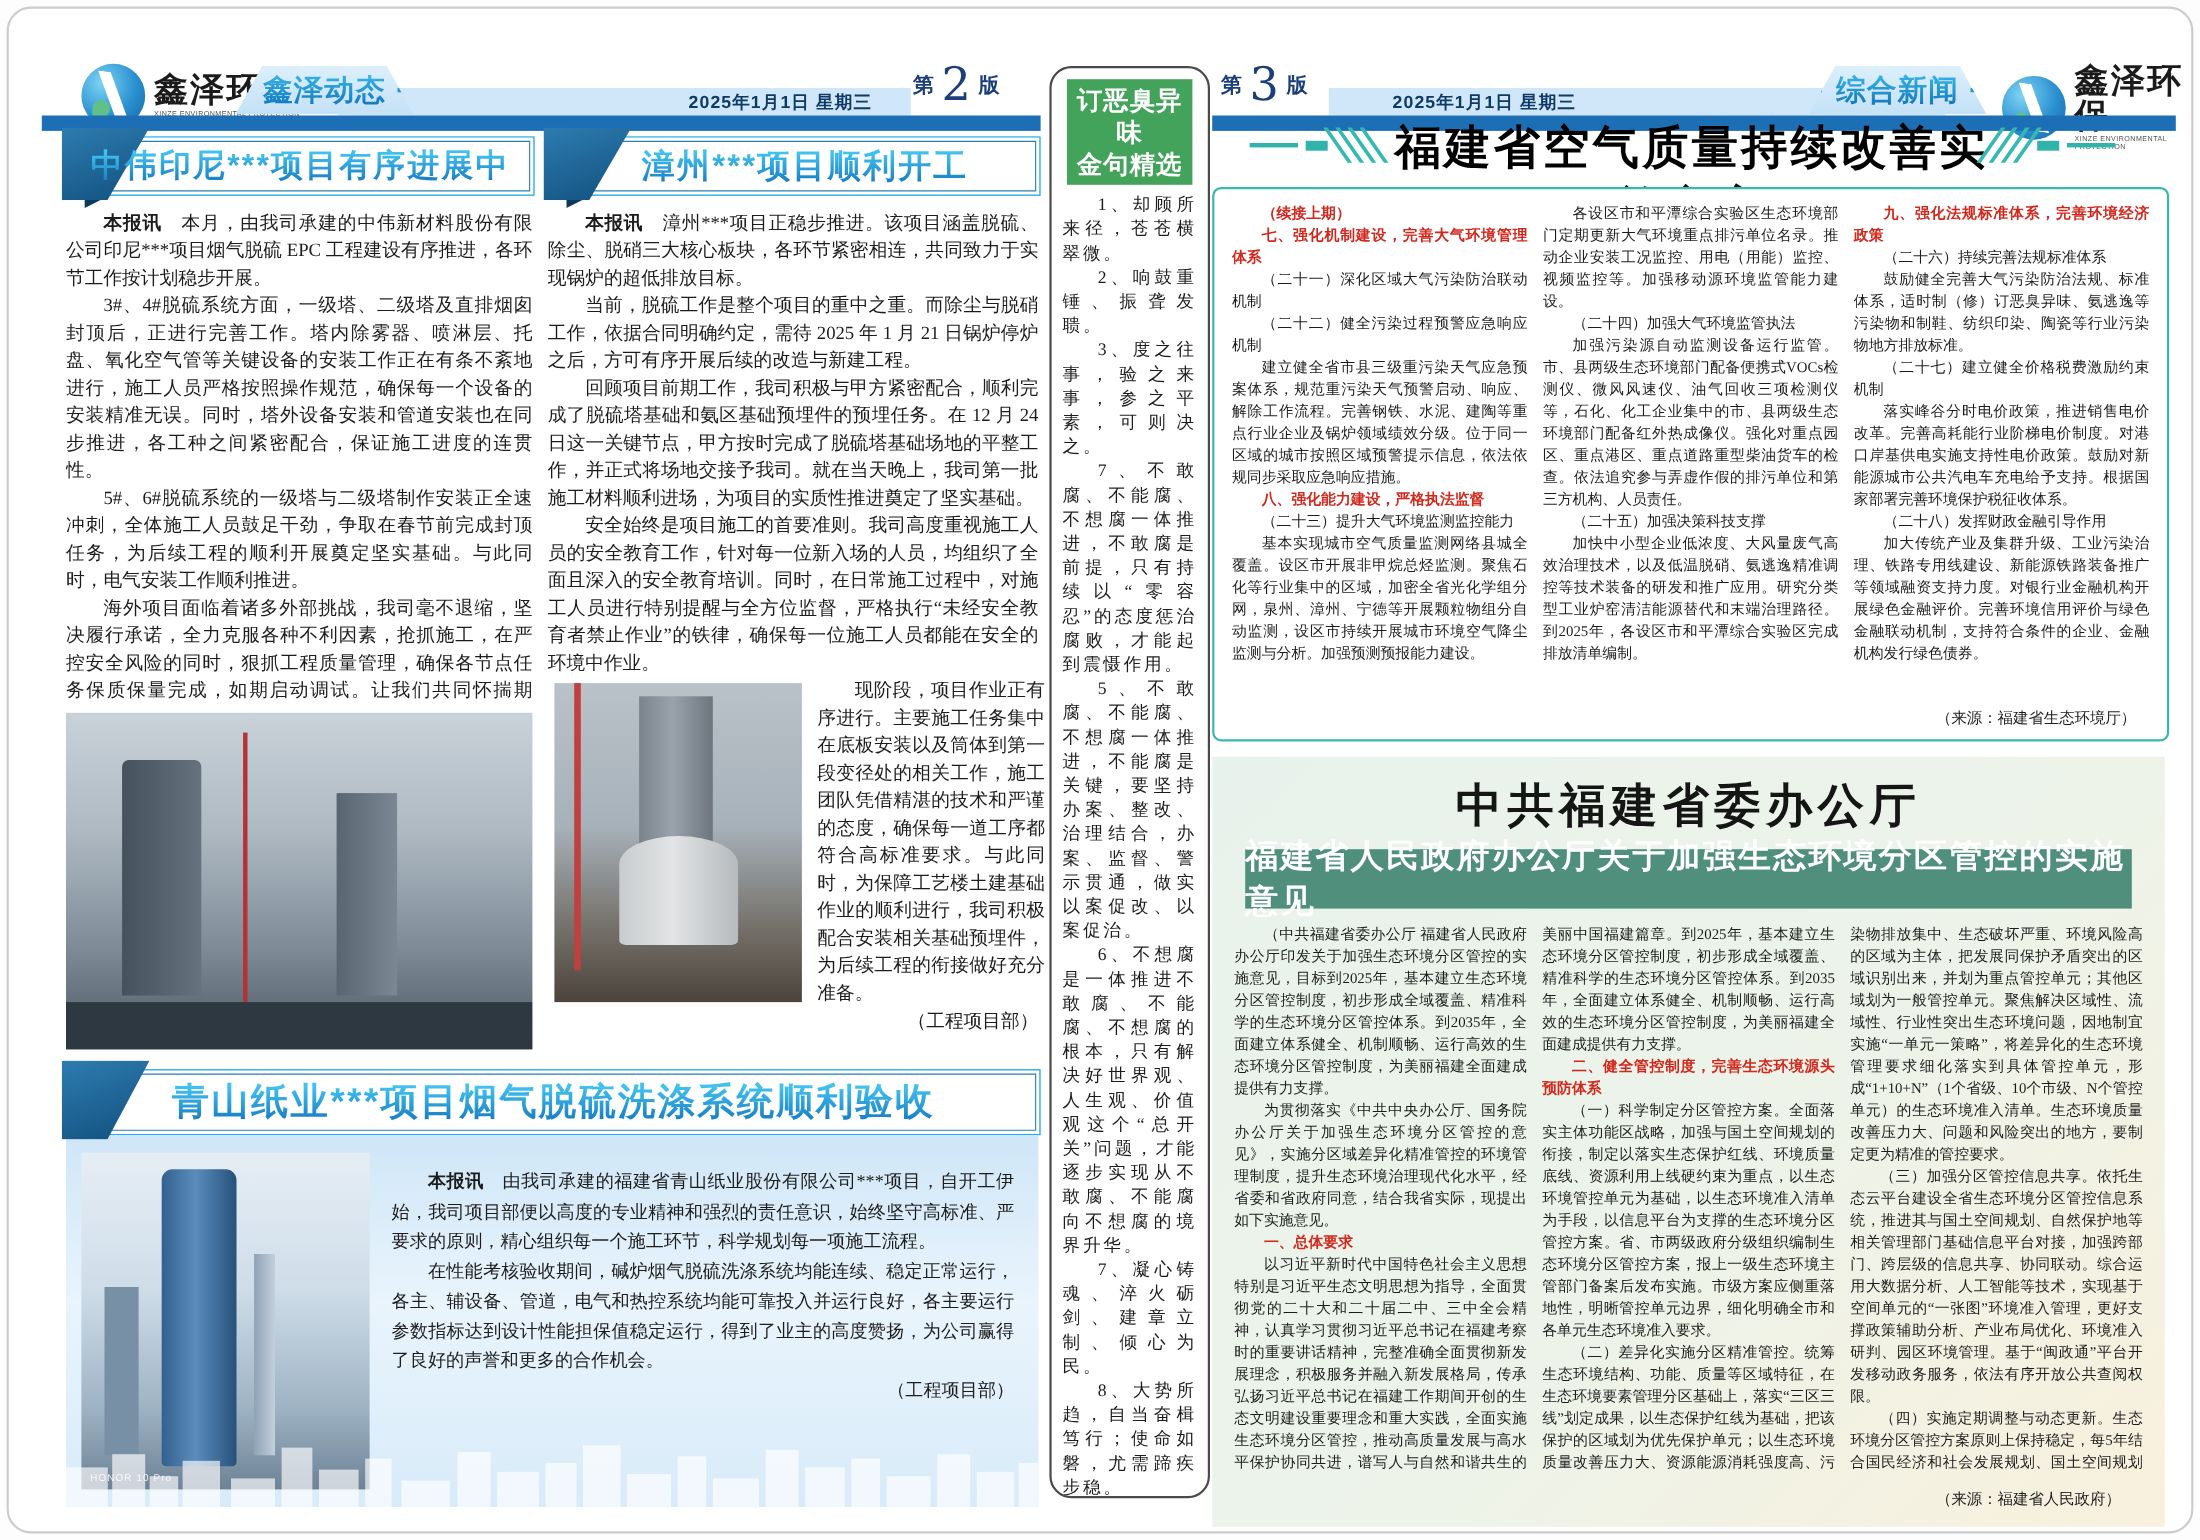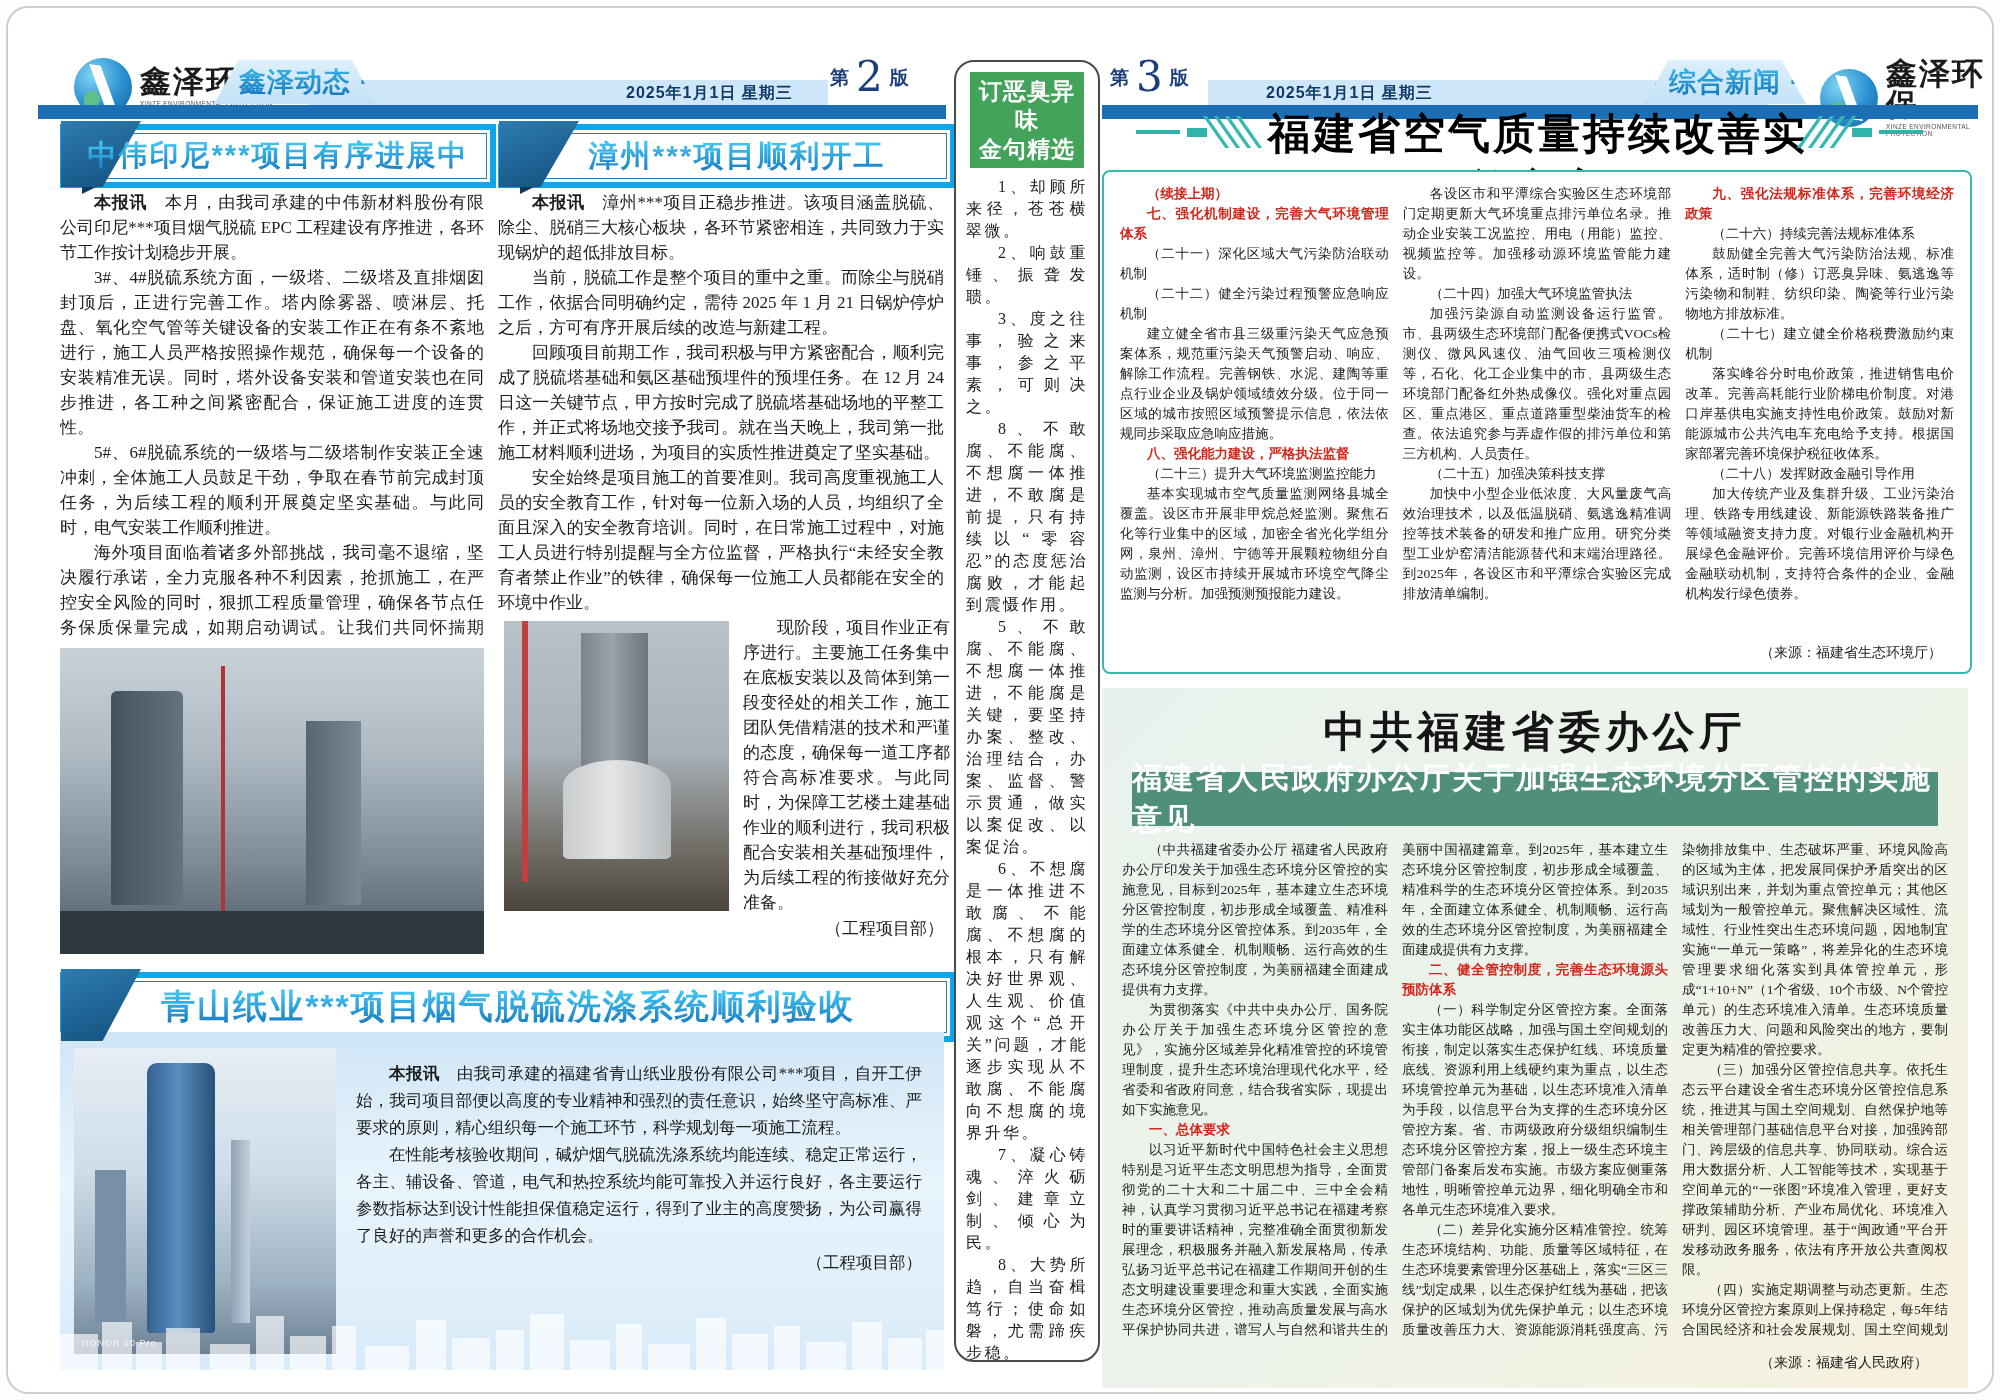--- a/index.html
+++ b/index.html
@@ -37,21 +37,21 @@
   .datebar{position:absolute;height:25px;background:#cfe7f8;}
   .date-text{position:absolute;font-family:"Liberation Sans","DejaVu Sans",sans-serif;
     font-weight:bold;font-size:16px;color:#0d3a66;letter-spacing:1px;}
   .bluebar{position:absolute;height:14px;background:#1d6fb5;}
 
   .pagenum{position:absolute;color:#1c3f7c;display:flex;align-items:flex-end;gap:7px;}
   .pagenum .cjk{font-size:19px;font-weight:bold;padding-bottom:5px;}
   .pagenum .num{font-family:"DejaVu Serif",serif;font-size:42px;line-height:.9;}
 
   
-  .tbox{position:absolute;background:#fff;border:6px solid #0ea5e9;
+  .tbox{position:absolute;background:#fff;border:1px solid #0ea5e9;
     box-shadow:inset 0 0 0 3px #fff,inset 0 0 0 4px #2a7cb7;
     display:flex;align-items:center;justify-content:center;}
   .tbox .accent{position:absolute;left:-5px;top:-9px;width:80px;height:calc(100% + 14px);
     background:linear-gradient(160deg,#2e7cb0,#11507e);
     clip-path:polygon(0 0,100% 0,52% 100%,0 100%);z-index:2;}
   .tbox .fold{position:absolute;left:16px;bottom:-12px;width:0;height:0;
     border-style:solid;border-width:12px 24px 0 0;border-color:#0d3b5e transparent transparent transparent;}
   .tbox span{position:relative;z-index:3;font-family:"Liberation Sans","DejaVu Sans",sans-serif;
     font-weight:bold;letter-spacing:2px;color:#1a93d4;}
   @supports (-webkit-background-clip:text){
@@ -235,21 +235,21 @@
 
   <div class="qpanel" style="left:946px;top:52px;width:142px;height:1298px;">
     <div class="qbadge">
       <div>订恶臭异味</div>
       <div>金句精选</div>
     </div>
     <div class="quotes">
         <p class="quote">1、却顾所来径，苍苍横翠微。</p>
         <p class="quote">2、响鼓重锤、振聋发聩。</p>
         <p class="quote">3、度之往事，验之来事，参之平素，可则决之。</p>
-        <p class="quote">8、不敢腐、不能腐、不想腐一体推进，不敢腐是前提，只有持续以“零容忍”的态度惩治腐败，才能起到震慑作用。</p>
+        <p class="quote">7、不敢腐、不能腐、不想腐一体推进，不敢腐是前提，只有持续以“零容忍”的态度惩治腐败，才能起到震慑作用。</p>
         <p class="quote">5、不敢腐、不能腐、不想腐一体推进，不能腐是关键，要坚持办案、整改、治理结合，办案、监督、警示贯通，做实以案促改、以案促治。</p>
         <p class="quote">6、不想腐是一体推进不敢腐、不能腐、不想腐的根本，只有解决好世界观、人生观、价值观这个“总开关”问题，才能逐步实现从不敢腐、不能腐向不想腐的境界升华。</p>
         <p class="quote">7、凝心铸魂、淬火砺剑、建章立制、倾心为民。</p>
         <p class="quote">8、大势所趋，自当奋楫笃行；使命如磐，尤需蹄疾步稳。</p>
         <p class="quote">9、社会的善意点燃了希望的火苗，但要让自己活起来，还是要靠自己。</p>
       </div>
   </div>
 
   <div class="pagenum" style="left:1102px;top:50px;">
     <span class="cjk">第</span>

